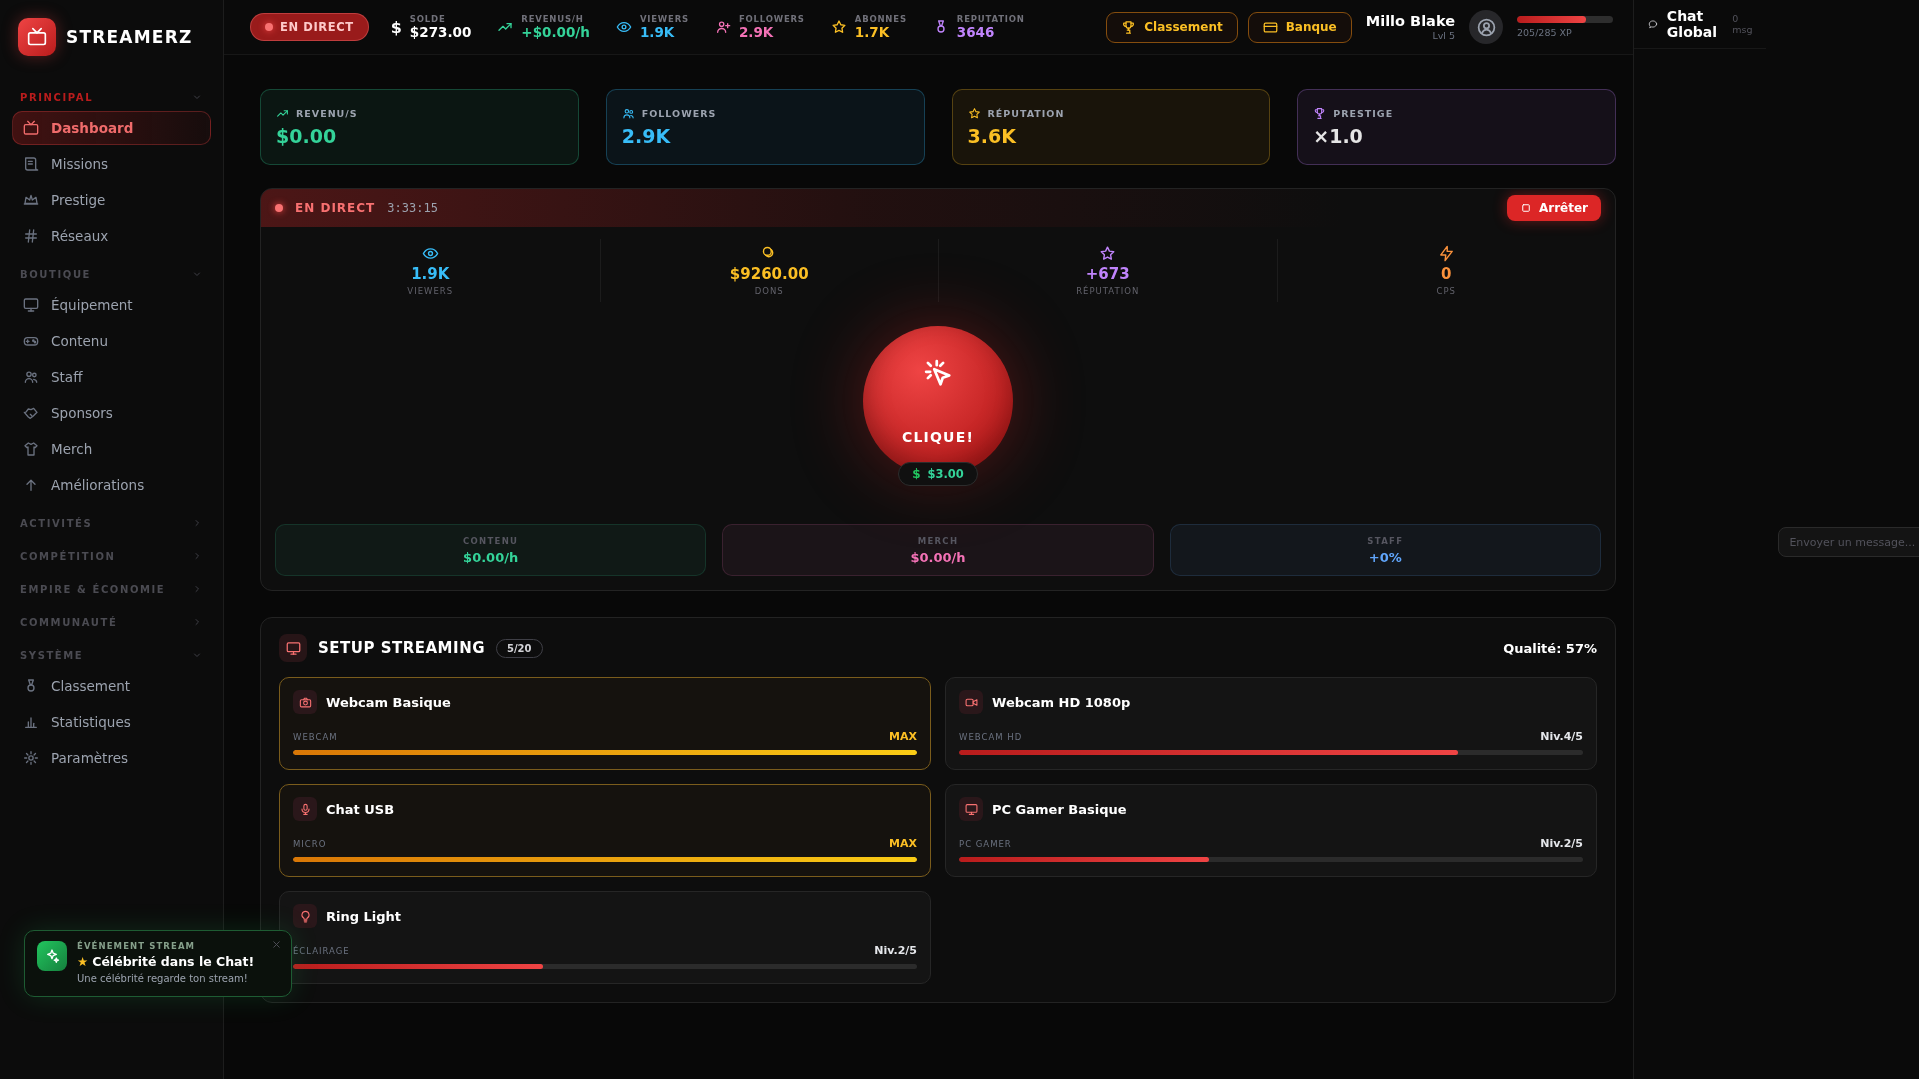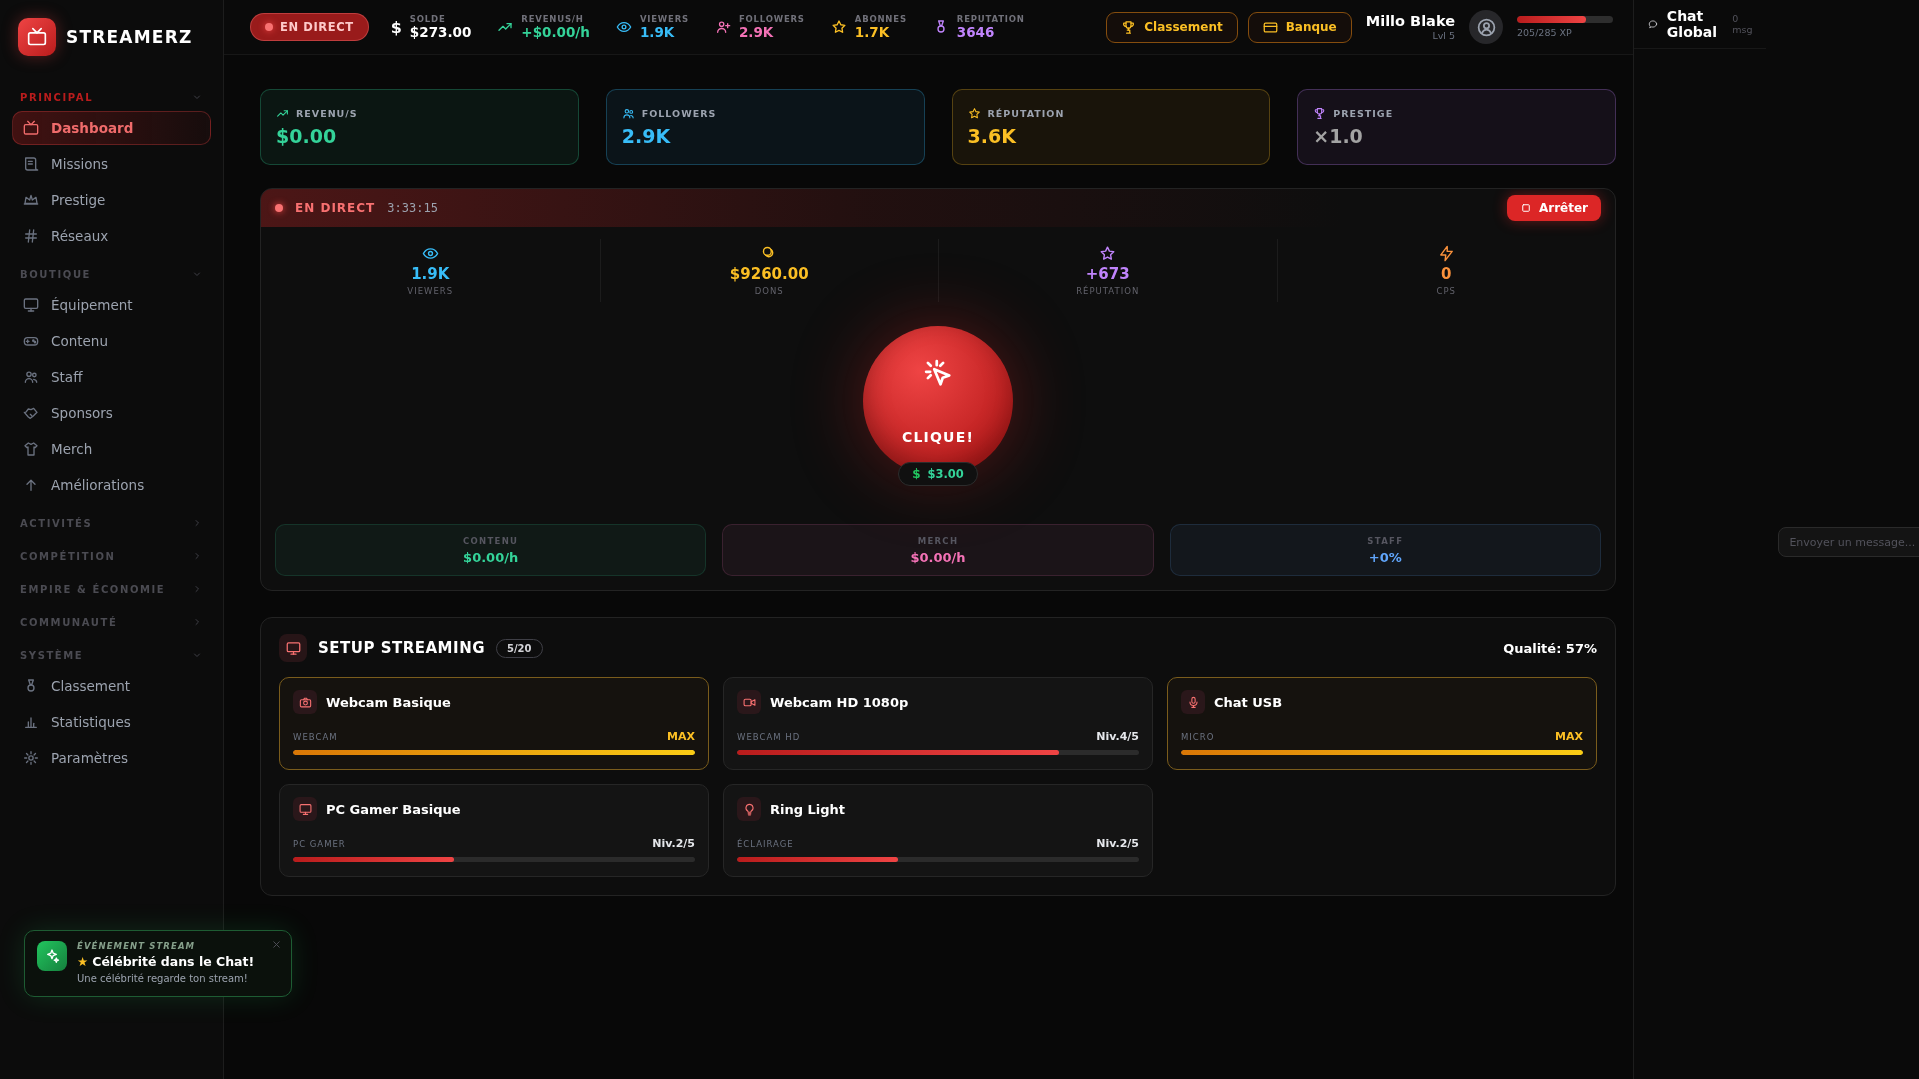--- a/index.html
+++ b/index.html
@@ -83,21 +83,21 @@
   .inc-lbl { font-size:8.5px;letter-spacing:1.3px;color:#565660;font-weight:bold; }
   .inc-val { font-size:13px;font-weight:bold; }
 
   .setup-panel { margin-top:26px;border:1px solid #232323;border-radius:12px;background:#0d0d0d;padding:16px 18px 18px; }
   .setup-head { display:flex;align-items:center;gap:11px;margin-bottom:15px; }
   .setup-icon { width:28px;height:28px;border-radius:8px;background:#271517;color:#f87171;display:flex;align-items:center;justify-content:center; }
   .setup-icon svg { width:15px;height:15px; }
   .setup-title { font-size:15px;font-weight:bold;letter-spacing:.5px;color:#fff; }
   .setup-badge { border:1px solid #3f3f46;border-radius:999px;padding:3px 10px;font-size:10px;font-weight:bold;color:#d4d4d8; }
   .setup-quality { margin-left:auto;font-size:13px;font-weight:bold;color:#fff; }
-  .equip-grid { display:grid;grid-template-columns:repeat(3,1fr);gap:14px; }
+  .equip-grid { display:grid;grid-template-columns:repeat(2,1fr);gap:14px; }
   .equip-card { background:#141414;border:1px solid #262626;border-radius:10px;padding:12px 13px 14px;cursor:pointer; }
   .equip-card.maxed { border-color:#7a5c1c;background:#15120e; }
   .equip-head { display:flex;align-items:center;gap:9px;margin-bottom:16px; }
   .equip-icon { width:24px;height:24px;border-radius:6px;background:#2a171a;color:#f87171;display:flex;align-items:center;justify-content:center; }
   .equip-icon svg { width:13px;height:13px; }
   .equip-name { font-size:13px;font-weight:bold;color:#fff; }
   .equip-meta { display:flex;justify-content:space-between;align-items:center;margin-bottom:7px; }
   .equip-cat { font-size:8.5px;letter-spacing:1px;color:#6b7280; }
   .equip-level { font-size:11px;font-weight:bold;color:#e5e7eb; }
   .equip-level.max { color:#fbbf24; }
@@ -117,21 +117,21 @@
   .chat-input { flex:1;height:30px;background:#141414;border:1px solid #2a2a2a;border-radius:8px;color:#e5e7eb;font-size:11px;padding:0 10px;outline:none;font-family:inherit; }
   .chat-input::placeholder { color:#52525b; }
   .send-btn { width:30px;height:30px;min-width:30px;border-radius:8px;border:1px solid #4a1d20;background:linear-gradient(135deg,#3a1518,#220e10);color:#ef4444;display:flex;align-items:center;justify-content:center;cursor:pointer; }
   .send-btn svg { width:14px;height:14px; }
   .chat-counter { text-align:right;font-size:9px;color:#3f3f46;padding:0 16px 10px; }
 
   
   .toast { position:absolute;left:24px;bottom:82px;width:268px;background:#0b110c;border:1px solid #1e5c33;border-radius:10px;box-shadow:0 0 28px rgba(34,197,94,.16);padding:10px 12px 12px;display:flex;gap:10px; }
   .toast-icon { width:30px;height:30px;min-width:30px;border-radius:8px;background:linear-gradient(135deg,#22c55e,#15803d);color:#fff;display:flex;align-items:center;justify-content:center; }
   .toast-icon svg { width:16px;height:16px; }
-  .toast-kicker { font-size:8.5px;font-weight:bold;letter-spacing:1.1px;color:#86a08b;font-style:italic; }
+  .toast-kicker { font-size:8.5px;font-weight:bold;letter-spacing:1.1px;color:#86a08b; }
   .toast-title { font-size:12.5px;font-weight:bold;color:#fff;margin:3px 0 4px; }
   .toast-title .star { color:#fbbf24;margin-right:4px; }
   .toast-body { font-size:10px;color:#9ca3af; }
   .toast-close { position:absolute;top:8px;right:9px;color:#52525b;cursor:pointer; }
   .toast-close svg { width:11px;height:11px; }
 </style>
 </head>
 <body>
 
 <div class="app">
@@ -454,21 +454,21 @@
               <span style="color:#c084fc">
                 <svg class="ic" viewBox="0 0 24 24">
                   <path d="M8 3h8v6a4 4 0 0 1-8 0z"></path>
                   <path d="M8 5H4.5A3.5 3.5 0 0 0 8 10M16 5h3.5A3.5 3.5 0 0 1 16 10"></path>
                   <line x1="12" y1="13" x2="12" y2="16"></line>
                   <path d="M9 21h6M10 16h4v5"></path>
                 </svg>
               </span>
               <span>PRESTIGE</span>
             </div>
-            <div class="ov-val" style="color:#a3a3a3">×1.0</div>
+            <div class="ov-val" style="color:#e5e5e5">×1.0</div>
           </div>
         </div>
 
       <section class="live-panel">
         <div class="live-head">
           <span class="dot"></span>
           <span class="live-title">EN DIRECT</span>
           <span class="live-timer">3:33:15</span>
           <button class="stop-btn">
             <svg class="ic" viewBox="0 0 24 24">

